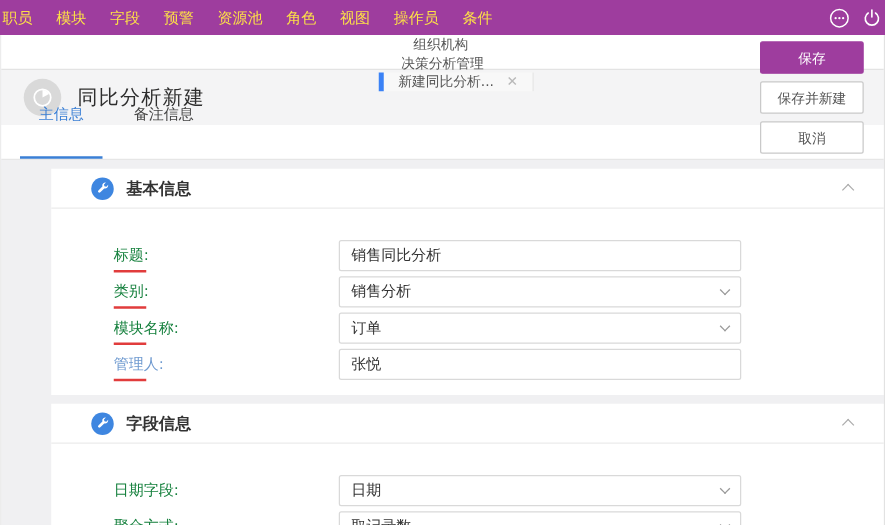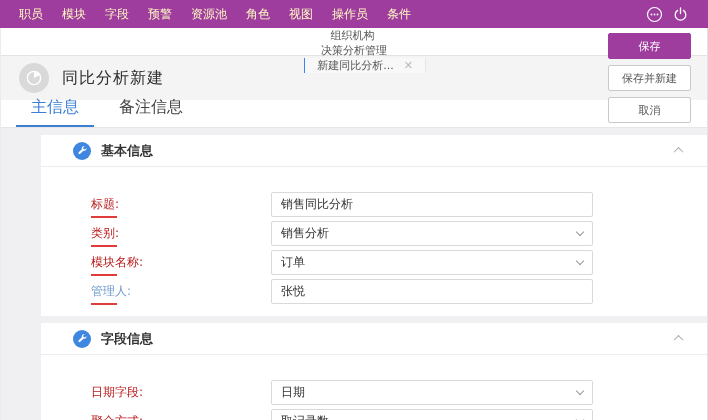--- a/index.html
+++ b/index.html
@@ -3,57 +3,57 @@
 <meta charset="utf-8">
 <style>
   * { box-sizing: border-box; margin: 0; padding: 0; }
   html,body { width:708px; height:420px; overflow:hidden; }
   body {
     font-family:"DejaVu Sans","Liberation Sans",sans-serif;
     background:#f0f0f2;
     font-size:12px; color:#333;
   }
   
-  .topnav{height:28px;background:#9e3d9e;display:flex;align-items:center;padding:0 19px;color:#fef9c3;}
+  .topnav{height:28px;background:#9e3d9e;display:flex;align-items:center;padding:0 2px;color:#fde047;}
   .topnav .menu{display:flex;gap:19px;font-size:12px;}
   .topnav-item{cursor:pointer;white-space:nowrap;}
   .topnav .right{margin-left:auto;display:flex;gap:9px;align-items:center;}
   .cicon{width:17px;height:17px;display:flex;align-items:center;justify-content:center;cursor:pointer;}
   
   .tabbar{height:28px;background:#fff;border-bottom:1px solid #e3e3e3;display:flex;align-items:center;font-size:11px;color:#555;flex-direction:column;}
   .crumb{padding:0 17px;cursor:pointer;white-space:nowrap;}
   .crumb:first-child{padding-left:14px;}
   .vdiv{width:1px;height:13px;background:#ccc;}
-  .opentab{height:27px;display:flex;align-items:center;gap:10px;padding:0 12px;margin-left:22px;background:#f8f8f8;border-left:1px solid #3b82f6;border-right:1px solid #e6e6e6;cursor:pointer;}
+  .opentab{height:27px;display:flex;align-items:center;gap:10px;padding:0 12px;margin-left:22px;background:#f8f8f8;border-left:4px solid #3b82f6;border-right:1px solid #e6e6e6;cursor:pointer;}
   .close-x{color:#b9b9b9;font-size:11px;line-height:1;cursor:pointer;}
   
   .page-header{height:44px;background:#f4f4f5;display:flex;align-items:center;padding:0 16px;}
   .hicon{width:30px;height:30px;border-radius:50%;background:#d9d9d9;display:flex;align-items:center;justify-content:center;margin:0 13px 0 2px;flex:none;}
   .htitle{font-size:16px;color:#2e2e2e;letter-spacing:1px;}
   .hbtns{margin-left:auto;display:flex;gap:6px;flex-direction:column;}
   .btn{height:26px;padding:0 13px;font-size:11px;border:1px solid #c9c9c9;background:#fff;color:#555;border-radius:2px;cursor:pointer;font-family:inherit;}
   .btn-primary{background:#9e3d9e;border-color:#9e3d9e;color:#fff;}
   
   .main-tabs{height:28px;background:#fff;border-bottom:1px solid #e6e6e6;display:flex;align-items:flex-end;padding-left:30px;gap:40px;}
-  .mtab{font-size:16px;padding-bottom:9px;color:#444;position:relative;cursor:pointer;}
+  .mtab{font-size:12px;padding-bottom:27px;color:#444;position:relative;cursor:pointer;}
   .mtab.active{color:#3a7fd5;}
   .mtab.active::after{content:"";position:absolute;left:-15px;right:-15px;bottom:0;height:2px;background:#3a7fd5;}
   .gray-gap{height:7px;background:#f0f0f2;}
   
   .app-body{border-left:1px solid #ececec;border-right:1px solid #e2e2e2;}
   .section{background:#fff;margin-left:40px;}
   .section-header{height:32px;display:flex;align-items:center;padding:0 22px 0 32px;border-bottom:1px solid #ececec;}
   .sicon{width:18px;height:18px;border-radius:50%;background:#3e86e0;display:flex;align-items:center;justify-content:center;margin-right:10px;flex:none;}
   .stitle{font-size:13px;font-weight:bold;color:#333;}
   .collapse{margin-left:auto;width:14px;height:14px;display:flex;align-items:center;justify-content:center;cursor:pointer;}
   .chev-up{width:7px;height:7px;border-left:1px solid #aaa;border-top:1px solid #aaa;transform:rotate(45deg) translate(1px,1px);}
   .chev-down{width:6px;height:6px;border-right:1px solid #999;border-bottom:1px solid #999;transform:rotate(45deg);margin-top:-3px;flex:none;}
   .form{padding:25px 0 8px;}
   .form-row{display:flex;align-items:center;height:25px;margin-bottom:4px;}
-  .flabel{width:230px;padding-left:50px;font-size:12px;color:#b91c1c;flex:none;}
+  .flabel{width:230px;padding-left:50px;font-size:12px;color:#15803d;flex:none;}
   .flabel .lbl{position:relative;display:inline-block;}
   .form-row.required .lbl::after{content:"";position:absolute;left:0;bottom:-5px;width:26px;height:2px;background:#e13c3c;}
   .flabel.link-label{color:#6f9ad0;}
   .fld,.select-box{width:322px;height:25px;border:1px solid #d9d9d9;border-radius:2px;background:#fff;font-size:12px;color:#333;padding:0 9px;font-family:inherit;}
   .fld{outline:none;}
   .select-box{display:flex;align-items:center;justify-content:space-between;cursor:pointer;}
   .select-box .val{color:#333;}
 </style>
 </head>
 <body>

